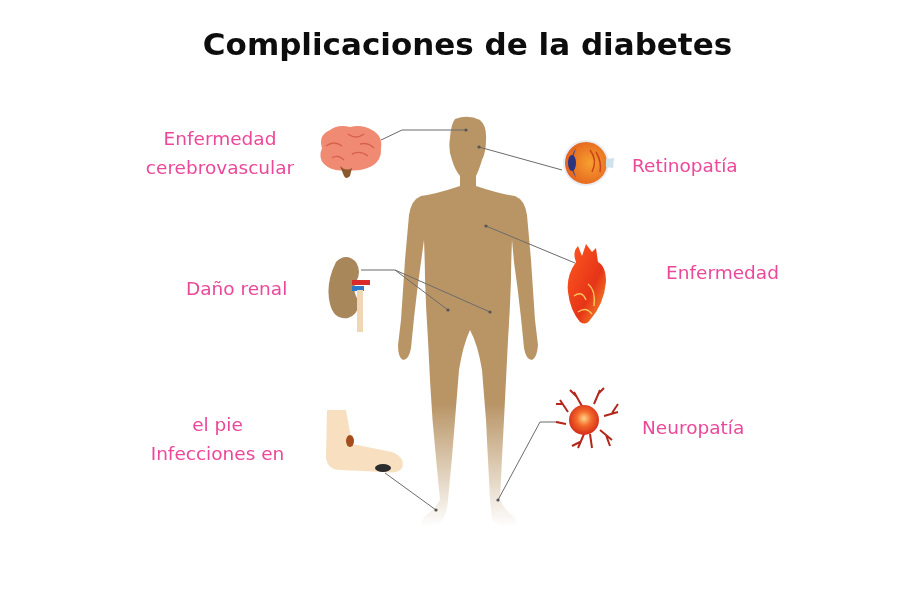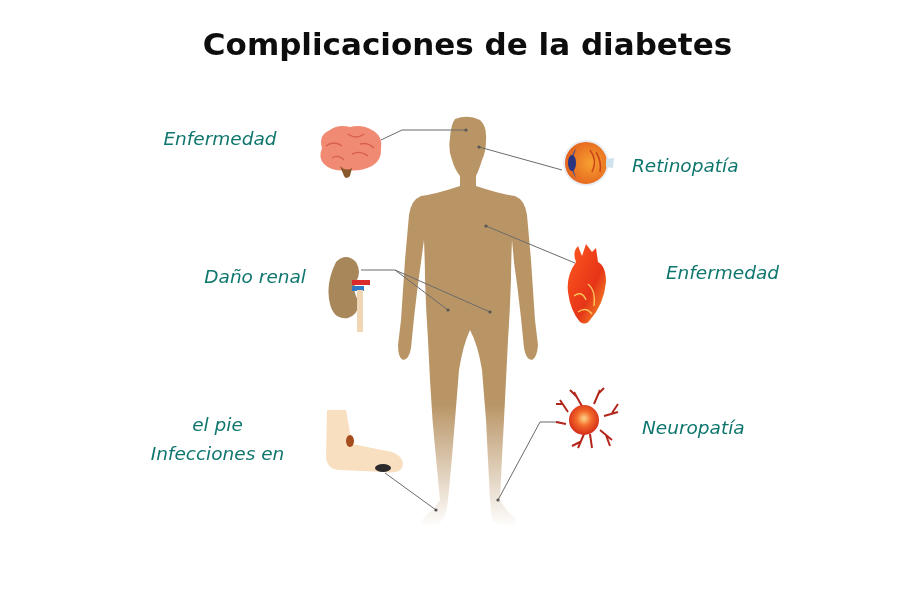--- a/index.html
+++ b/index.html
@@ -1,34 +1,35 @@
 <!DOCTYPE html>
 <html><head>
   <meta charset="utf-8">
   <style>
     html, body { margin: 0; padding: 0; background: #ffffff; }
     body { width: 900px; height: 600px; position: relative; overflow: hidden;
            font-family: "DejaVu Sans", "Liberation Sans", sans-serif; color: #1a1a1a; }
     .title { position: absolute; left: 0; top: 26px; width: 935px; text-align: center;
              font-weight: bold; font-size: 31px; letter-spacing: 0px; color: #0d0d0d; }
-    .label { position: absolute; font-size: 18.5px; line-height: 29px; color: #0f766e; text-align: center; font-style: italic; }
+    .label { position: absolute; font-size: 18.5px; line-height: 29px; color: #ec4899; text-align: center; }
     svg.art { position: absolute; left: 0; top: 0; }
   </style>
 </head>
 <body>
 
 <div class="title">Complicaciones de la diabetes</div>
 
 <div class="label" style="left:135px; top:124px; width:170px;">
   <div>Enfermedad</div>
+  <div>cerebrovascular</div>
 </div>
 <div class="label" style="left:632px; top:151px; text-align:center;">
   <div>Retinopatía</div>
 </div>
-<div class="label" style="left:186px; top:262px; width:120px; text-align:right;">
+<div class="label" style="left:186px; top:274px; width:120px; text-align:left;">
   <div>Daño renal</div>
 </div>
 <div class="label" style="left:630px; top:258px; width:185px;">
   <div>Enfermedad</div>
 </div>
 <div class="label" style="left:140px; top:410px; width:155px;">
   <div>el pie</div>
   <div>Infecciones en</div>
 </div>
 <div class="label" style="left:642px; top:413px; text-align:center;">

